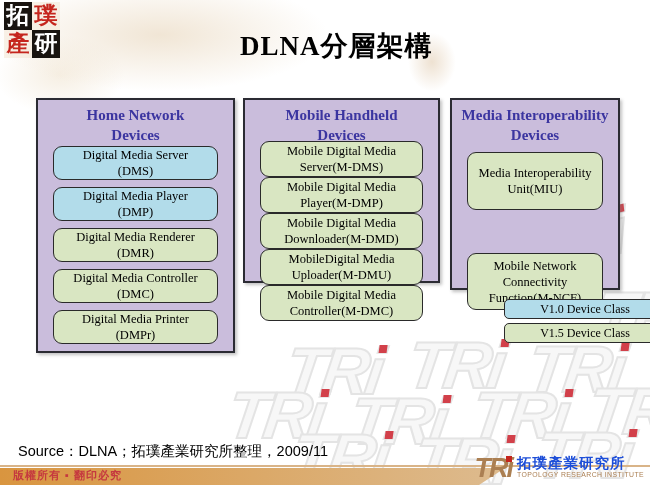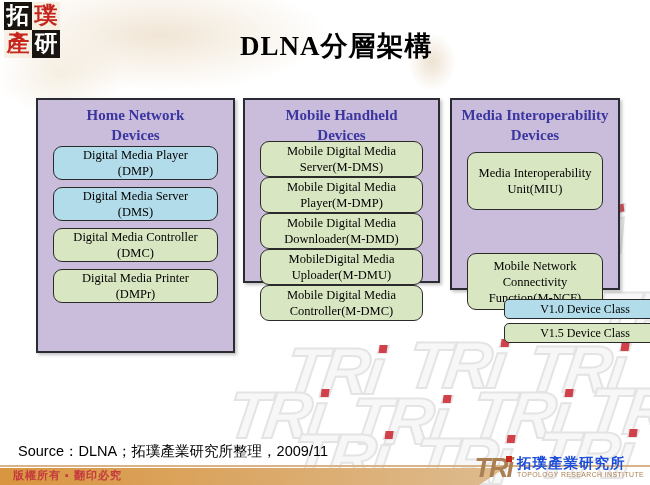--- a/index.html
+++ b/index.html
@@ -98,24 +98,26 @@
   <div class="cell cell-red">產</div>
   <div class="cell cell-dark">研</div>
 </div>
 
 <div class="page-title">DLNA分層架構</div>
 
 <div class="col" id="col-home">
   <div class="col-header">Home Network
 Devices</div>
   <div class="boxes">
+    <div class="dbox box-blue">Digital Media Server
+(DMS)</div>
     <div class="dbox box-blue">Digital Media Player
 (DMP)</div>
-    <div class="dbox box-blue">Digital Media Server
-(DMS)</div>
+    <div class="dbox box-green">Digital Media Renderer
+(DMR)</div>
     <div class="dbox box-green">Digital Media Controller
 (DMC)</div>
     <div class="dbox box-green">Digital Media Printer
 (DMPr)</div>
   </div>
 </div>
 
 <div class="col" id="col-mobile">
   <div class="col-header">Mobile Handheld
 Devices</div>

